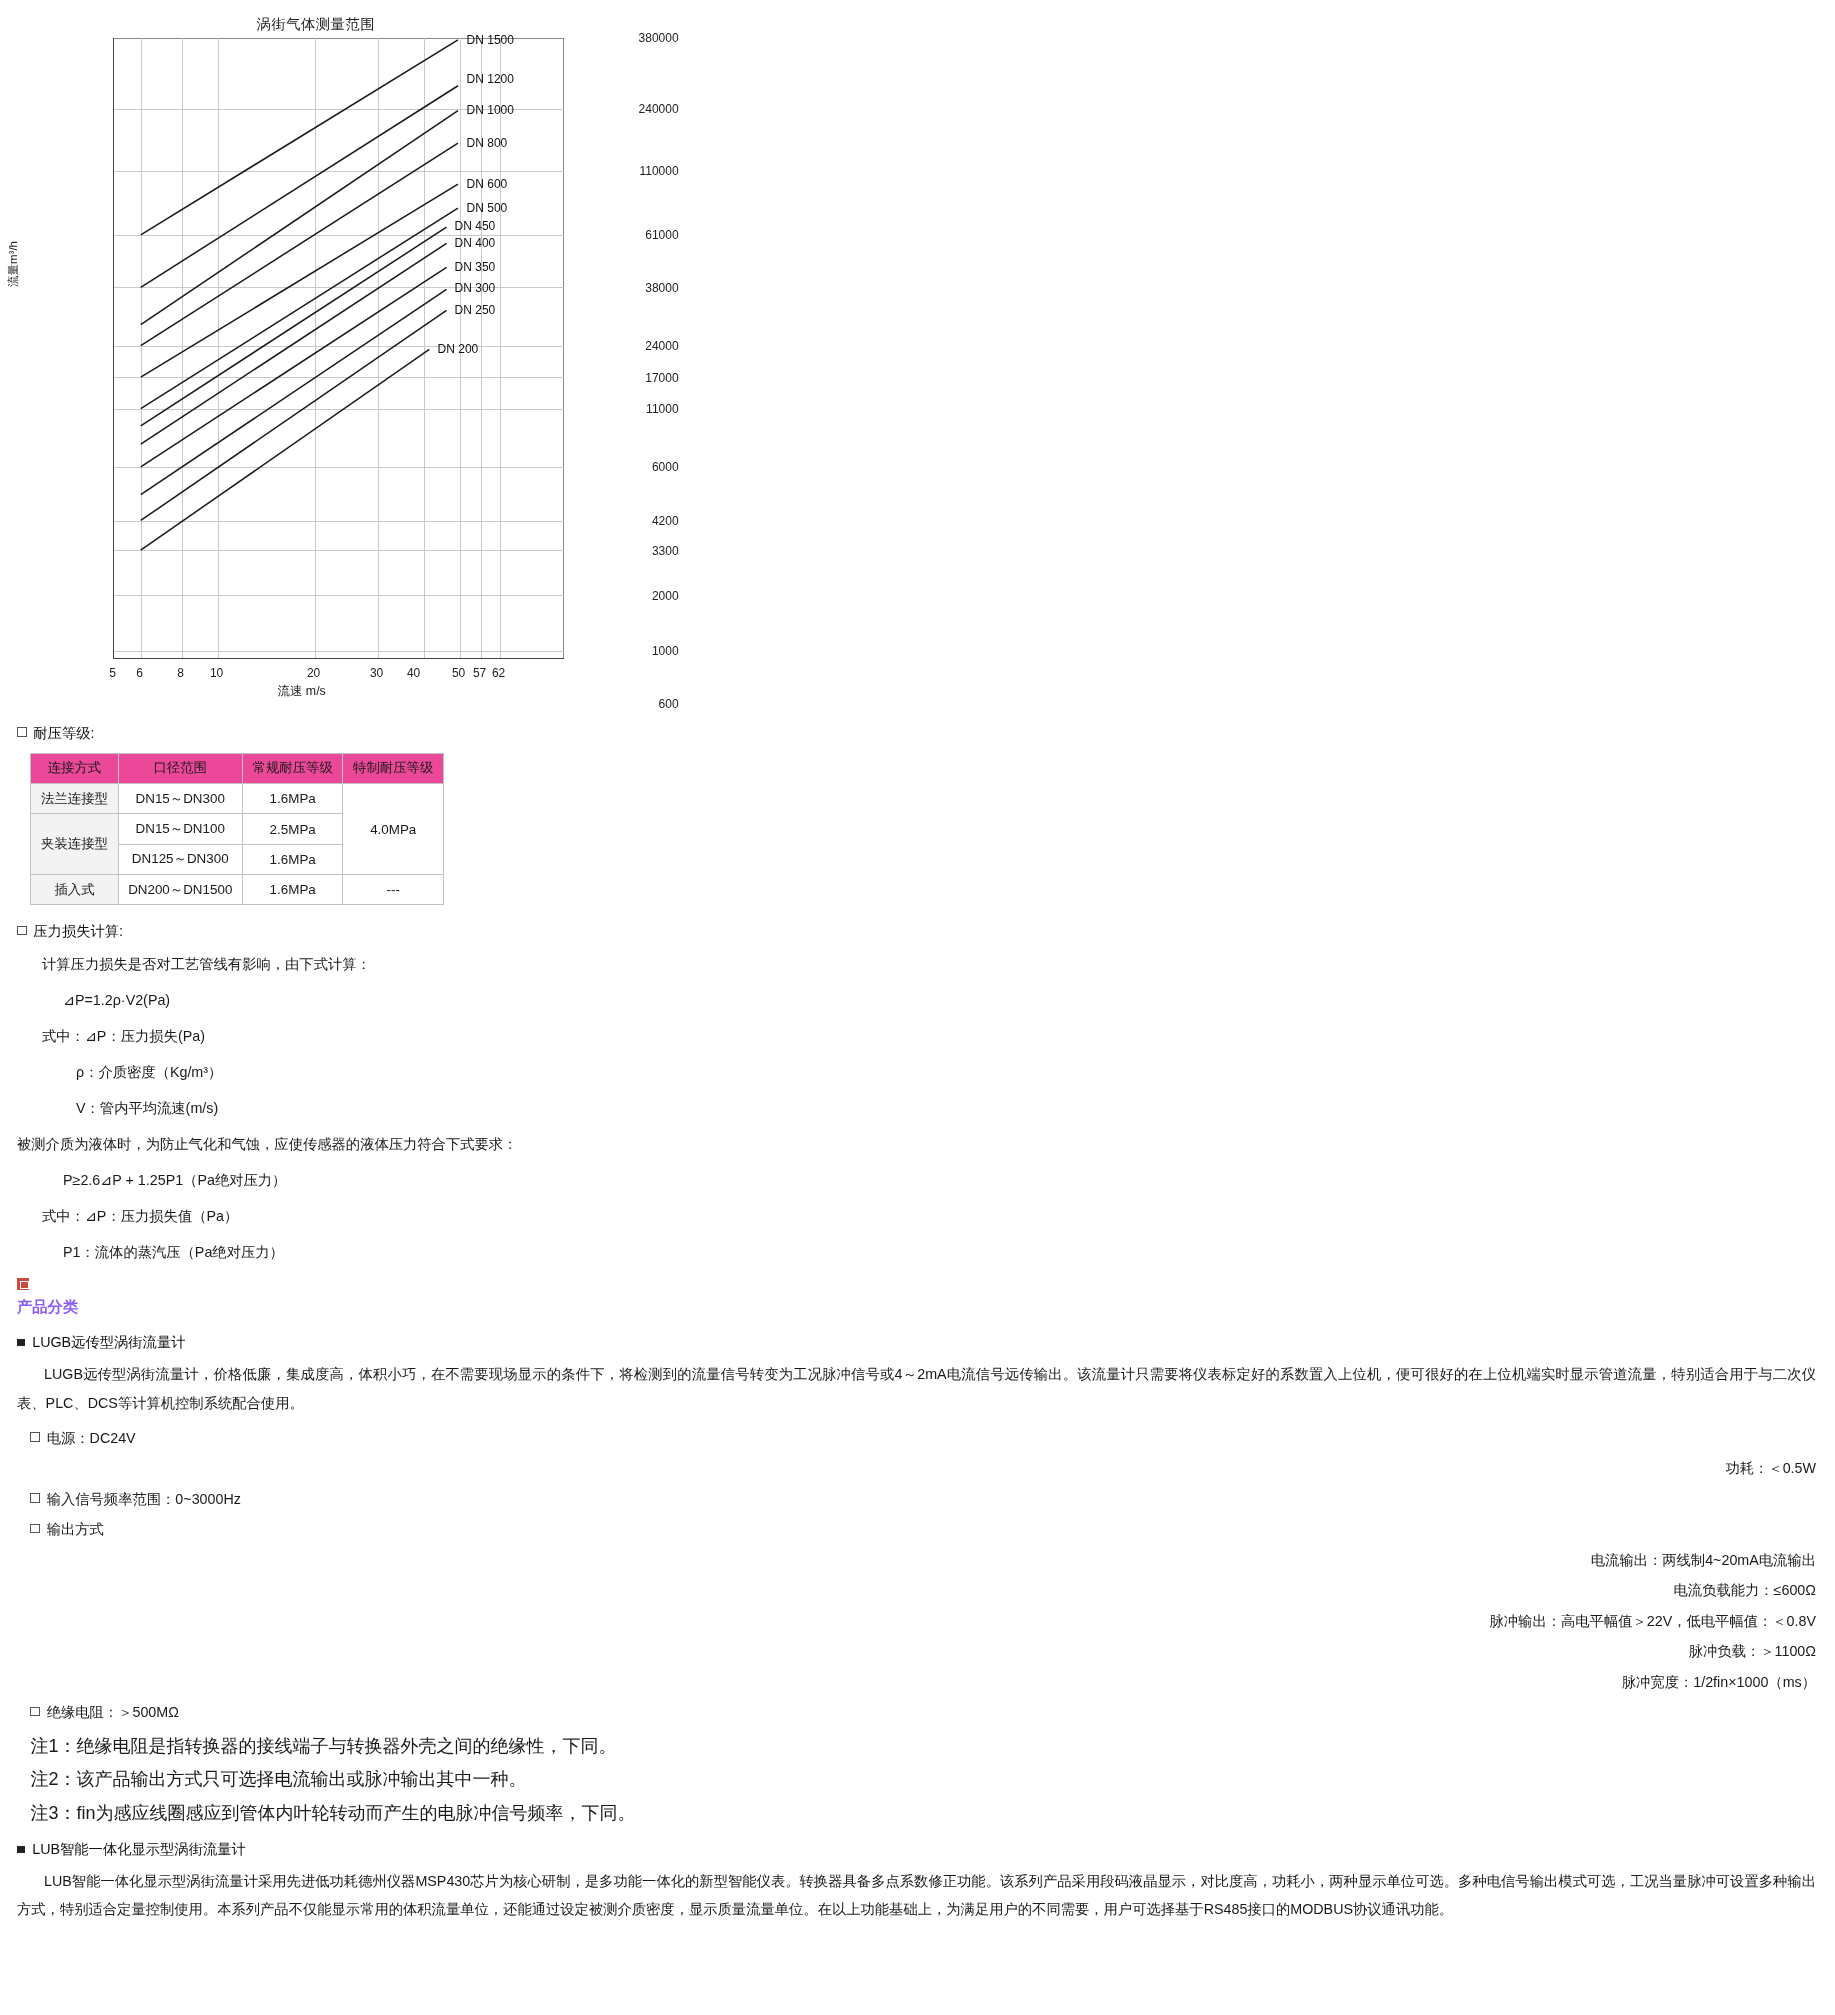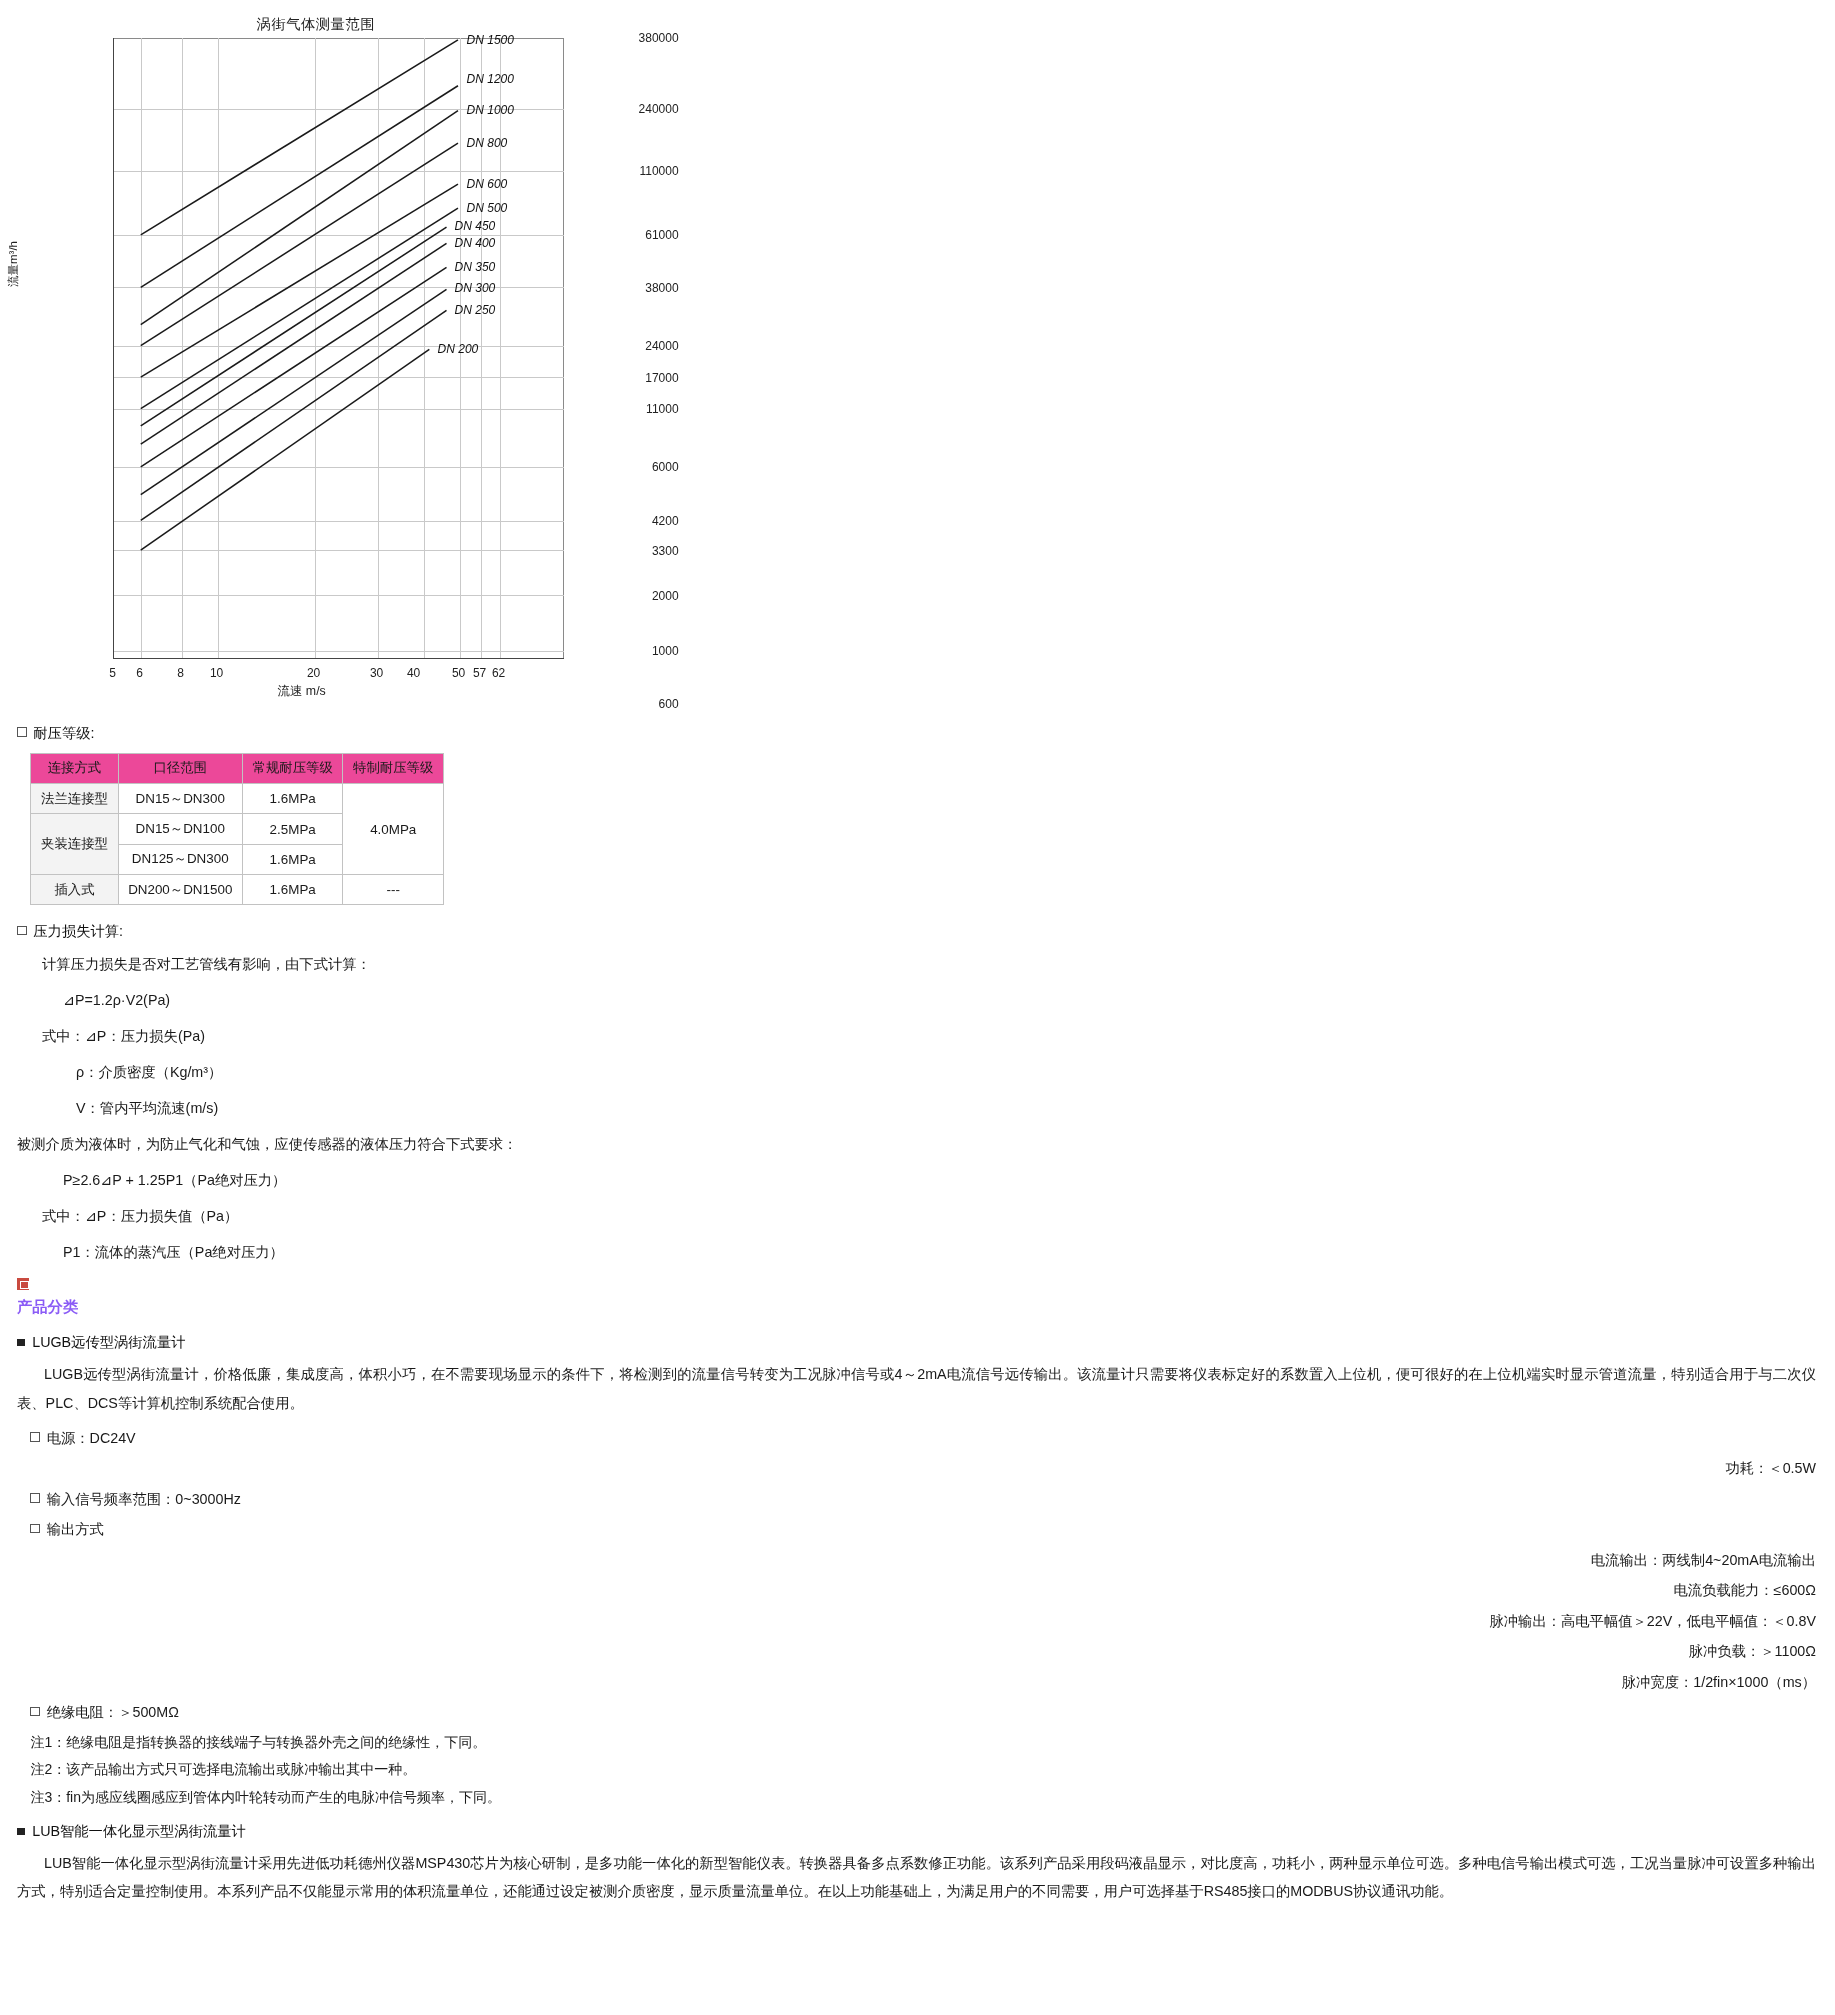--- a/index.html
+++ b/index.html
@@ -28,21 +28,21 @@
   .gridv{position:absolute;top:0;bottom:0;width:0;border-left:1px solid #c9c9c9;}
   .gridh{position:absolute;left:0;right:0;height:0;border-top:1px solid #c9c9c9;}
   .yticklabel{position:absolute;right:0;font-size:12px;color:#222;text-align:right;transform:translateY(-50%);}
   .xticklabel{position:absolute;top:0;font-size:12px;color:#222;transform:translateX(-50%);}
   .ylab{
     position:absolute;left:-3.8px;top:287px;font-size:11.5px;color:#222;
     transform:rotate(-90deg);transform-origin:left top;white-space:nowrap;
   }
   .xlab{position:absolute;left:268px;top:683px;font-size:12.4px;color:#222;white-space:nowrap;}
   .series-label{
-    position:absolute;font-size:12px;font-style:italic;color:#111;white-space:nowrap;
+    position:absolute;font-size:12px;color:#111;white-space:nowrap;
   }
   svg.lines{position:absolute;left:0;top:0;width:451px;height:621px;}
   svg.lines line{stroke:#1a1a1a;stroke-width:1.6;}
 
   
   .body{padding:0 19px 0 17px;}
   .sec-head{font-size:14.3px;margin:17px 0 9.6px 0;color:#111;}
   .sq{display:inline-block;width:7.6px;height:7.6px;border:1px solid #555;margin-right:6.7px;vertical-align:1px;}
   .sqf{display:inline-block;width:7.6px;height:7.6px;background:#222;margin-right:7.6px;vertical-align:1px;}
 
@@ -59,21 +59,21 @@
   p.i2{margin-left:46px;}
   p.i3{margin-left:59px;}
   .broken{
     display:inline-block;width:12.4px;height:12.4px;background:#c94a3f;position:relative;vertical-align:-1.9px;
   }
   .broken:after{content:"";position:absolute;left:2.9px;top:2.9px;width:6.7px;height:6.7px;border:1px solid #fff;}
   h3.cat{font-size:15.3px;font-weight:bold;margin:5.7px 0 13.4px 0;color:#8b5cf6;}
   .para{font-size:14.3px;line-height:2.0;margin:7.6px 0;color:#1a1a1a;text-align:justify;}
   .para.indent{text-indent:27px;}
   .bullet-line{font-size:14.3px;margin:15.3px 0 7.6px 0;color:#111;}
-  .note{font-size:14px;margin:9.6px 0 9.6px 13.4px;color:#1a1a1a;}
+  .note{font-size:18px;margin:9.6px 0 9.6px 13.4px;color:#1a1a1a;}
   .spec{font-size:14.3px;margin:11.5px 0 11.5px 13.4px;color:#1a1a1a;}
   .spec.i{margin-left:32.5px;text-align:right;}
 </style>
 </head>
 <body>
 
 <div class="page">
 
   <div class="chart-wrap">
     <div class="chart-title">涡街气体测量范围</div>

